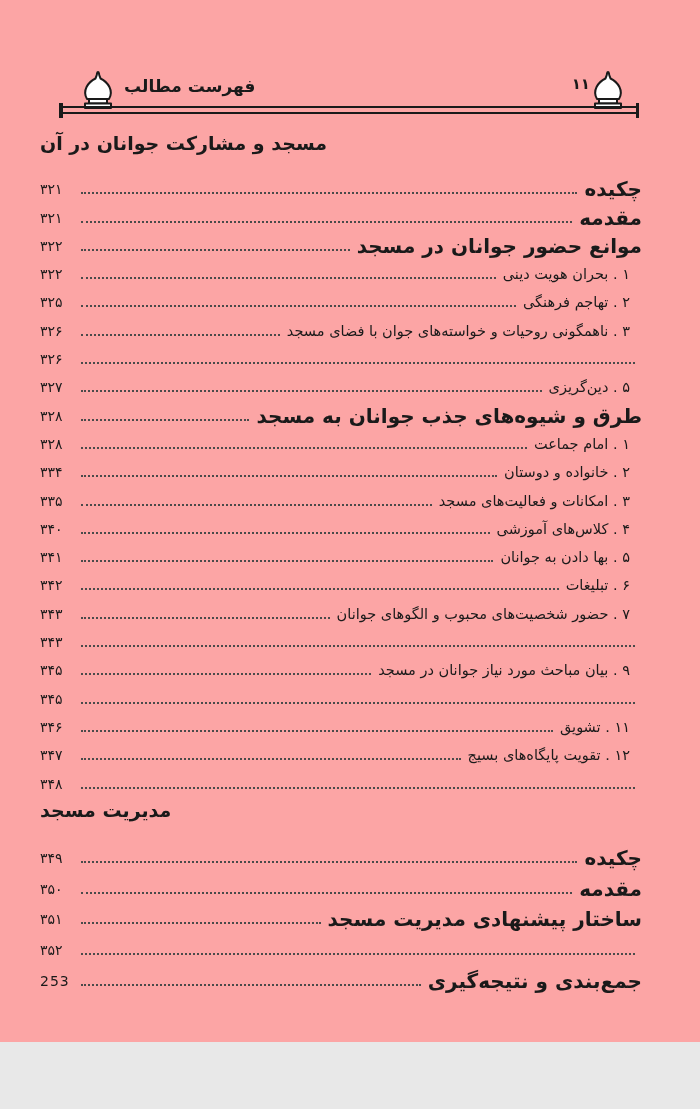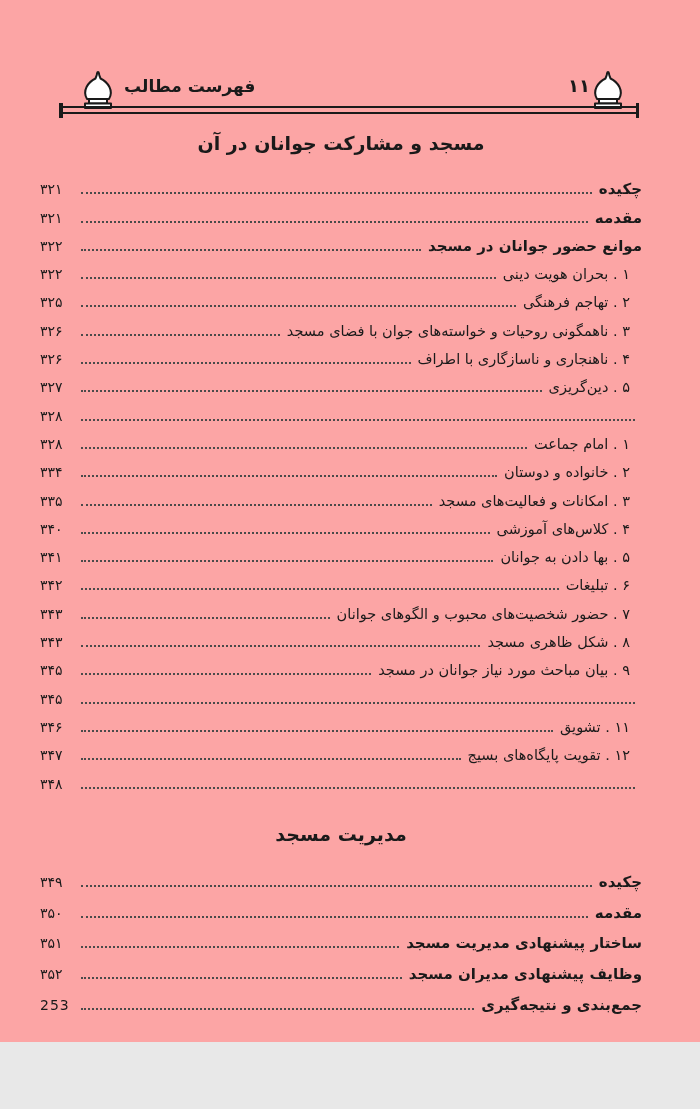--- a/index.html
+++ b/index.html
@@ -26,37 +26,37 @@
   .header-rule::after{right:-3px;}
   .dome{position:absolute;width:44px;height:40px;top:1px;}
   .dome-left{left:16px;}
   .dome-right{right:8px;}
   .header-title{
     position:absolute;left:64px;top:8px;
     font-size:17px;font-weight:bold;letter-spacing:0.5px;
   }
   .header-pagenum{
     position:absolute;right:48px;top:7px;
-    font-size:18px;font-weight:bold;
+    font-size:15px;font-weight:bold;
   }
   
   .toc{position:absolute;top:128px;right:58px;left:40px;}
   .section-title{
-    text-align:center;font-size:19px;font-weight:bold;
+    text-align:left;font-size:19px;font-weight:bold;
     margin:0 0 14px 0;line-height:30px;
   }
-  .section + .section{margin-top:24px;}
+  .section + .section{}
   .entries{width:100%;}
   .toc-row{
     display:flex;align-items:flex-end;
     height:28.3px;
   }
   .section-2 .toc-row{height:30.6px;}
   .toc-row .t{
-    white-space:nowrap;font-size:15px;font-weight:bold;line-height:21px;
+    white-space:nowrap;font-size:20px;font-weight:bold;line-height:21px;
   }
   .toc-row.sub .t{font-weight:normal;font-size:14.5px;padding-right:12px;}
   .toc-row .dots{
     flex:1 1 auto;min-width:20px;
     border-bottom:2.2px dotted #4a4a4a;
     margin:0 7px;height:0;
     position:relative;top:-6px;
   }
   .toc-row .p{
     white-space:nowrap;font-size:14px;width:34px;text-align:left;
@@ -116,30 +116,30 @@
             <span class="t">۲ . تهاجم فرهنگی</span>
             <span class="dots"></span>
             <span class="p">۳۲۵</span>
           </div>
           <div class="toc-row sub">
             <span class="t">۳ . ناهمگونی روحیات و خواسته‌های جوان با فضای مسجد</span>
             <span class="dots"></span>
             <span class="p">۳۲۶</span>
           </div>
           <div class="toc-row sub">
-            <span class="t">۴ . ناهنجاری و ناسازگاری با اطراف</span>
             <span class="dots"></span>
             <span class="p">۳۲۶</span>
           </div>
           <div class="toc-row sub">
             <span class="t">۵ . دین‌گریزی</span>
             <span class="dots"></span>
             <span class="p">۳۲۷</span>
           </div>
           <div class="toc-row">
+            <span class="t">طرق و شیوه‌های جذب جوانان به مسجد</span>
             <span class="dots"></span>
             <span class="p">۳۲۸</span>
           </div>
           <div class="toc-row sub">
             <span class="t">۱ . امام جماعت</span>
             <span class="dots"></span>
             <span class="p">۳۲۸</span>
           </div>
           <div class="toc-row sub">
             <span class="t">۲ . خانواده و دوستان</span>
@@ -165,21 +165,20 @@
             <span class="t">۶ . تبلیغات</span>
             <span class="dots"></span>
             <span class="p">۳۴۲</span>
           </div>
           <div class="toc-row sub">
             <span class="t">۷ . حضور شخصیت‌های محبوب و الگوهای جوانان</span>
             <span class="dots"></span>
             <span class="p">۳۴۳</span>
           </div>
           <div class="toc-row sub">
-            <span class="t">۸ . شکل ظاهری مسجد</span>
             <span class="dots"></span>
             <span class="p">۳۴۳</span>
           </div>
           <div class="toc-row sub">
             <span class="t">۹ . بیان مباحث مورد نیاز جوانان در مسجد</span>
             <span class="dots"></span>
             <span class="p">۳۴۵</span>
           </div>
           <div class="toc-row sub">
             <span class="dots"></span>
@@ -213,21 +212,20 @@
             <span class="t">مقدمه</span>
             <span class="dots"></span>
             <span class="p">۳۵۰</span>
           </div>
           <div class="toc-row">
             <span class="t">ساختار پیشنهادی مدیریت مسجد</span>
             <span class="dots"></span>
             <span class="p">۳۵۱</span>
           </div>
           <div class="toc-row">
-            <span class="t">وظایف پیشنهادی مدیران مسجد</span>
             <span class="dots"></span>
             <span class="p">۳۵۲</span>
           </div>
           <div class="toc-row">
             <span class="t">جمع‌بندی و نتیجه‌گیری</span>
             <span class="dots"></span>
             <span class="p">253</span>
           </div>
         </div>
     </div>

